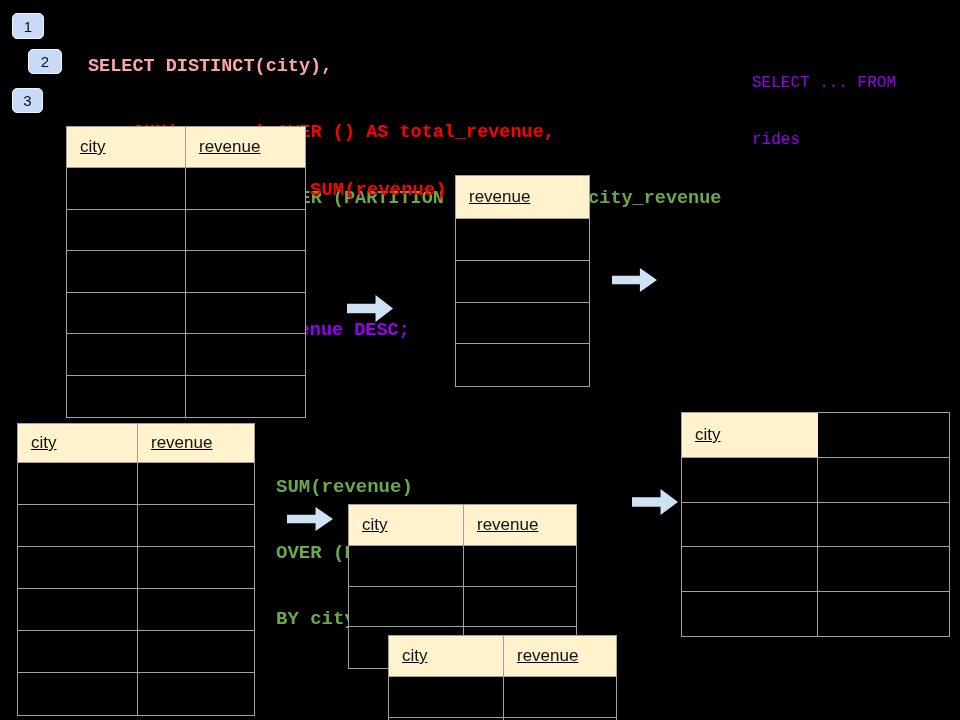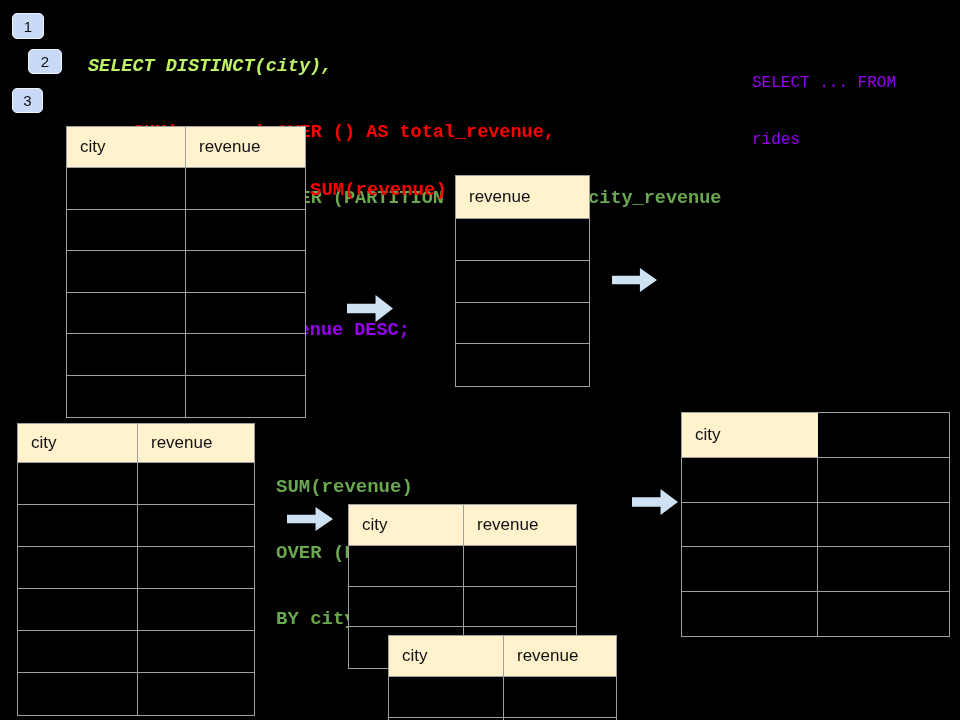--- a/index.html
+++ b/index.html
@@ -24,21 +24,21 @@
   .note{position:absolute;left:752px;top:36px;font-family:"Liberation Mono", monospace;
         font-weight:normal;font-size:16px;line-height:19px;color:var(--purple,#9900f2);
         white-space:pre;}
 
   .annot{position:absolute;font-family:"Liberation Mono", monospace;font-weight:bold;
          font-size:19px;line-height:22px;white-space:pre;}
   .annot-total{left:310px;top:135px;color:var(--red,#ff0000);}
   .annot-part{left:276px;top:432px;color:var(--green,#6aa84f);}
 
   
-  .dtable{position:absolute;border:1px solid var(--table_border,#a0a0a0);box-sizing:border-box;}
+  .dtable{position:absolute;border:1px solid var(--table_border,#a0a0a0);box-sizing:border-box;text-decoration:underline;}
   .trow{display:flex;box-sizing:border-box;border-bottom:1px solid var(--table_border,#a0a0a0);}
   .trow:last-child{border-bottom:none;}
   .tcell{box-sizing:border-box;background:#000;border-right:1px solid var(--table_border,#a0a0a0);
          flex:1;}
   .tcell:last-child{border-right:none;}
   .hcell{background:var(--header_bg,#fff2cc);color:#111;font-size:17px;
          display:flex;align-items:center;padding-left:13px;}
 
   .t-source-top{left:66px;top:126px;width:240px;}
   .t-source-top .trow{height:41.5px;}
@@ -80,21 +80,21 @@
 </head>
 <body>
 
 <div class="stage">
 
   <div class="badge badge-1">1</div>
   <div class="badge badge-2">2</div>
   <div class="badge badge-3">3</div>
 
   <div class="code">
-    <div class="ln" style="color: #bef264; font-style: italic;">SELECT DISTINCT(city),</div>
+    <div class="ln" style="color: #fca5a5;">SELECT DISTINCT(city),</div>
     <div class="ln ind-45" style="color: rgb(255, 0, 0);">SUM(revenue) OVER () AS total_revenue,</div>
     <div class="ln ind-45" style="color: rgb(106, 168, 79);">SUM(revenue) OVER (PARTITION BY city) as city_revenue</div>
     <div class="ln ind-22" style="color: rgb(153, 0, 242);">FROM rides</div>
     <div class="ln ind-22" style="color: rgb(153, 0, 242);">ORDER by city_revenue DESC;</div>
   </div>
 
   <div class="note">
     <div>SELECT ... FROM</div>
     <div>rides</div>
   </div>

